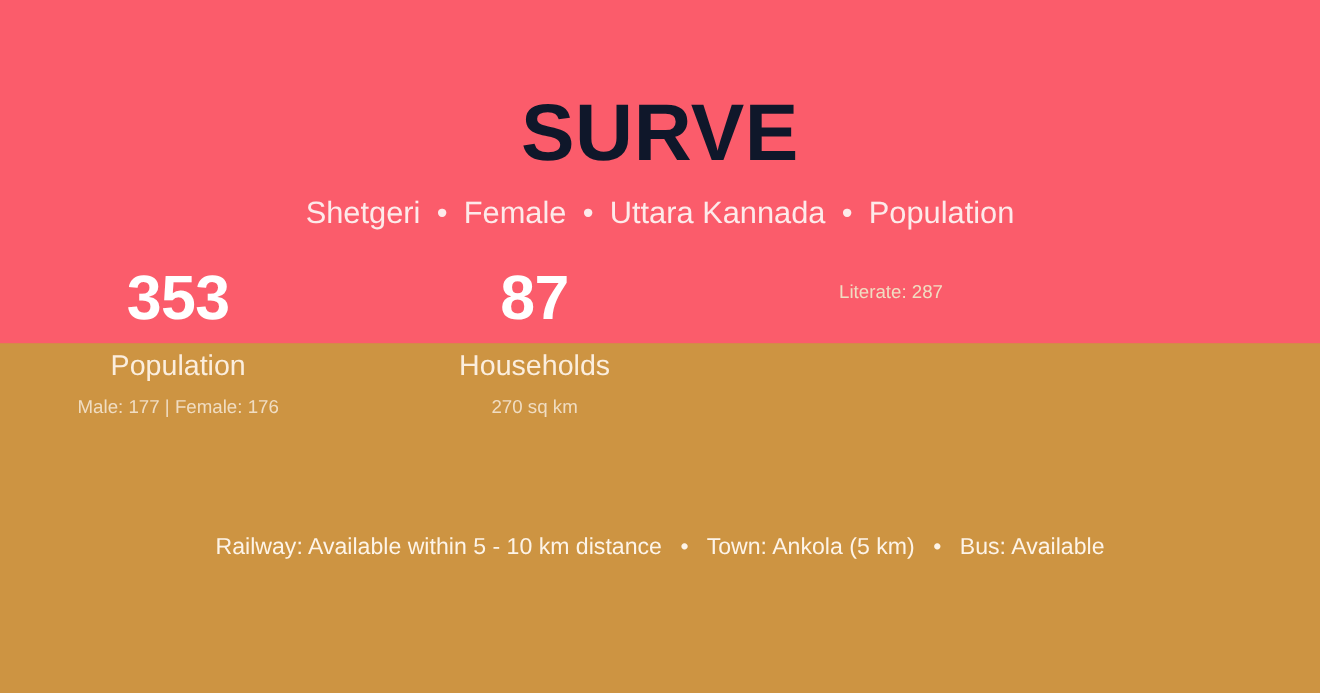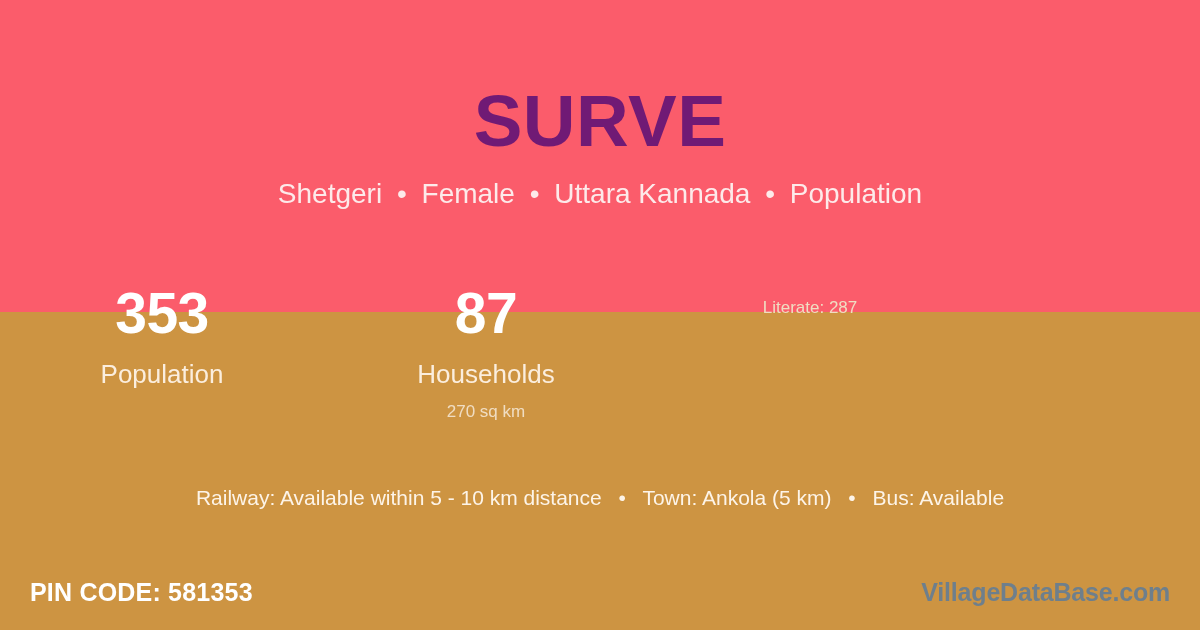--- a/index.html
+++ b/index.html
@@ -40,21 +40,21 @@
     width: 1200px;
     text-align: center;
   }
   .title {
     margin: 0;
     padding-top: 84px;
     font-size: 73px;
     font-weight: 700;
     line-height: 1.0;
     letter-spacing: 0.5px;
-    color: #701a75;
+    color: #0f172a;
   }
   .breadcrumb {
     margin: 0;
     padding-top: 21px;
     font-size: 28px;
     font-weight: 400;
     line-height: 1.15;
     color: #fdeaea;
     white-space: nowrap;
   }
@@ -63,21 +63,20 @@
     color: #fdeaea;
   }
 
   
   .stats {
     position: absolute;
     left: 0;
     top: 243px;
     width: 972px;
     display: flex;
-    margin-top: 42px;
   }
   .stat {
     flex: 1 1 0;
     text-align: center;
   }
   .stat-value {
     font-size: 57px;
     font-weight: 700;
     line-height: 1.0;
     color: #ffffff;
@@ -161,37 +160,34 @@
       <span>Uttara Kannada</span>
       <span class="sep">•</span>
       <span>Population</span>
     </div>
   </div>
 
   <div class="stats">
     <div class="stat">
       <div class="stat-value">353</div>
       <div class="stat-label">Population</div>
+      <div class="stat-sub">Male: 177 | Female: 176</div>
     </div>
     <div class="stat">
       <div class="stat-value">87</div>
       <div class="stat-label">Households</div>
       <div class="stat-sub">270 sq km</div>
     </div>
     <div class="stat">
       <div class="stat-sub">Literate: 287</div>
     </div>
   </div>
 
   <div class="amenities">
     <span>Railway: Available within 5 - 10 km distance</span>
     <span class="sep">•</span>
     <span>Town: Ankola (5 km)</span>
     <span class="sep">•</span>
     <span>Bus: Available</span>
   </div>
 
-  <div class="footer">
-    <div class="pin-code">PIN CODE: 581353</div>
-    <div class="brand">VillageDataBase.com</div>
-  </div>
 
 </div>
 
 </body></html>

